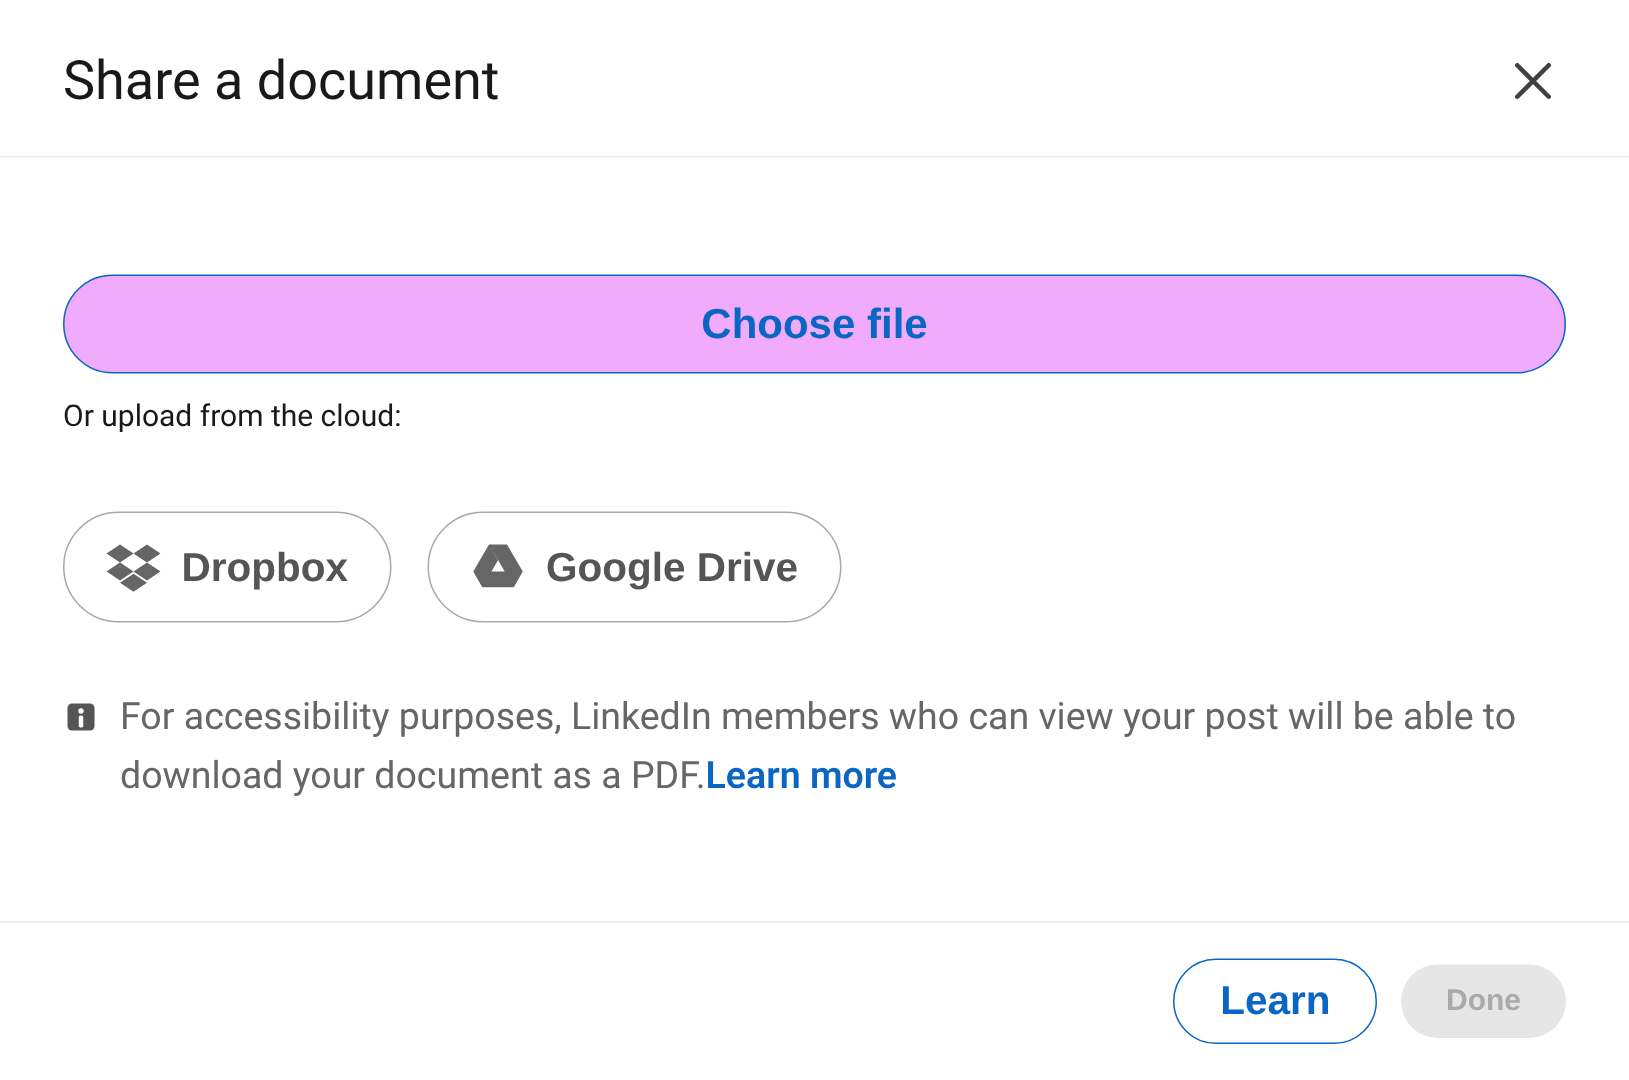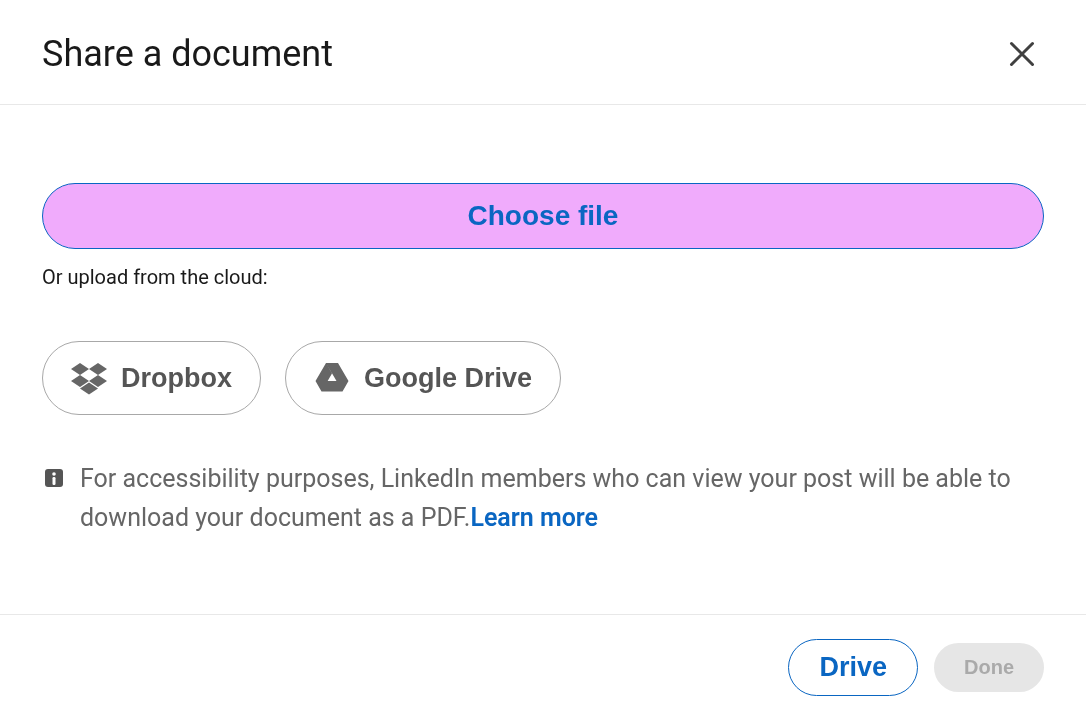--- a/index.html
+++ b/index.html
@@ -185,17 +185,17 @@
         <rect x="10.5" y="11" width="3" height="8" rx="1.2" fill="#fff"></rect>
       </svg>
       <div class="info-text">
         <span>For accessibility purposes, LinkedIn members who can view your post will be able to download your document as a PDF.</span><a href="#" class="learn-more">Learn more</a>
       </div>
     </div>
 
   </div>
 
   <div class="modal-footer">
-    <button class="back-btn">Drive</button>
+    <button class="back-btn">Learn</button>
     <button class="done-btn" disabled="">Done</button>
   </div>
 
 </div>
 
 </body></html>

